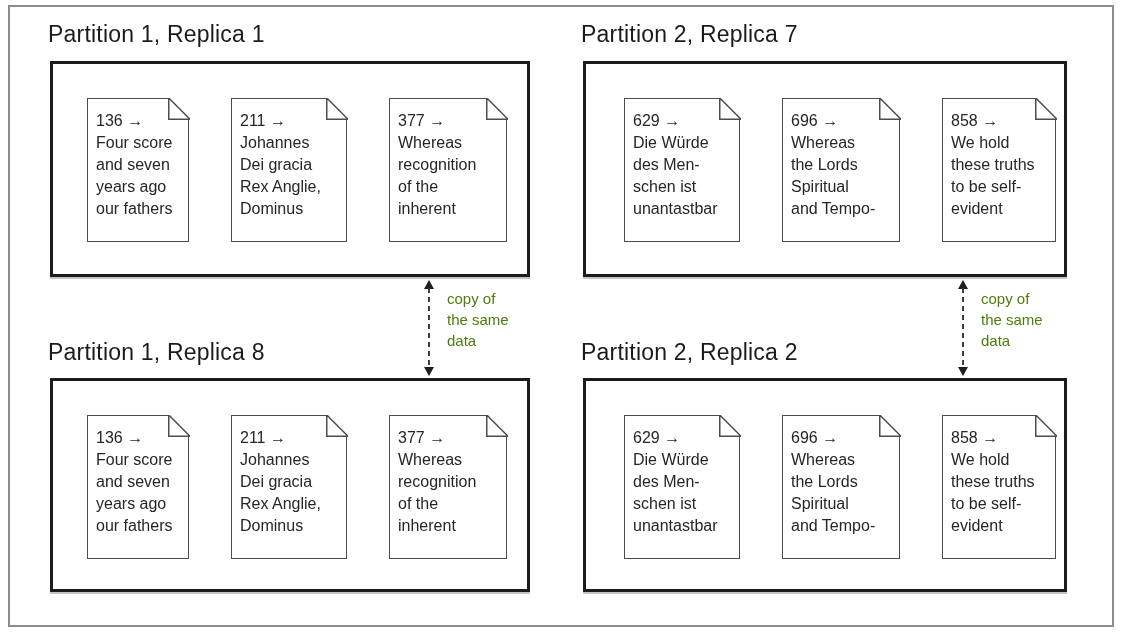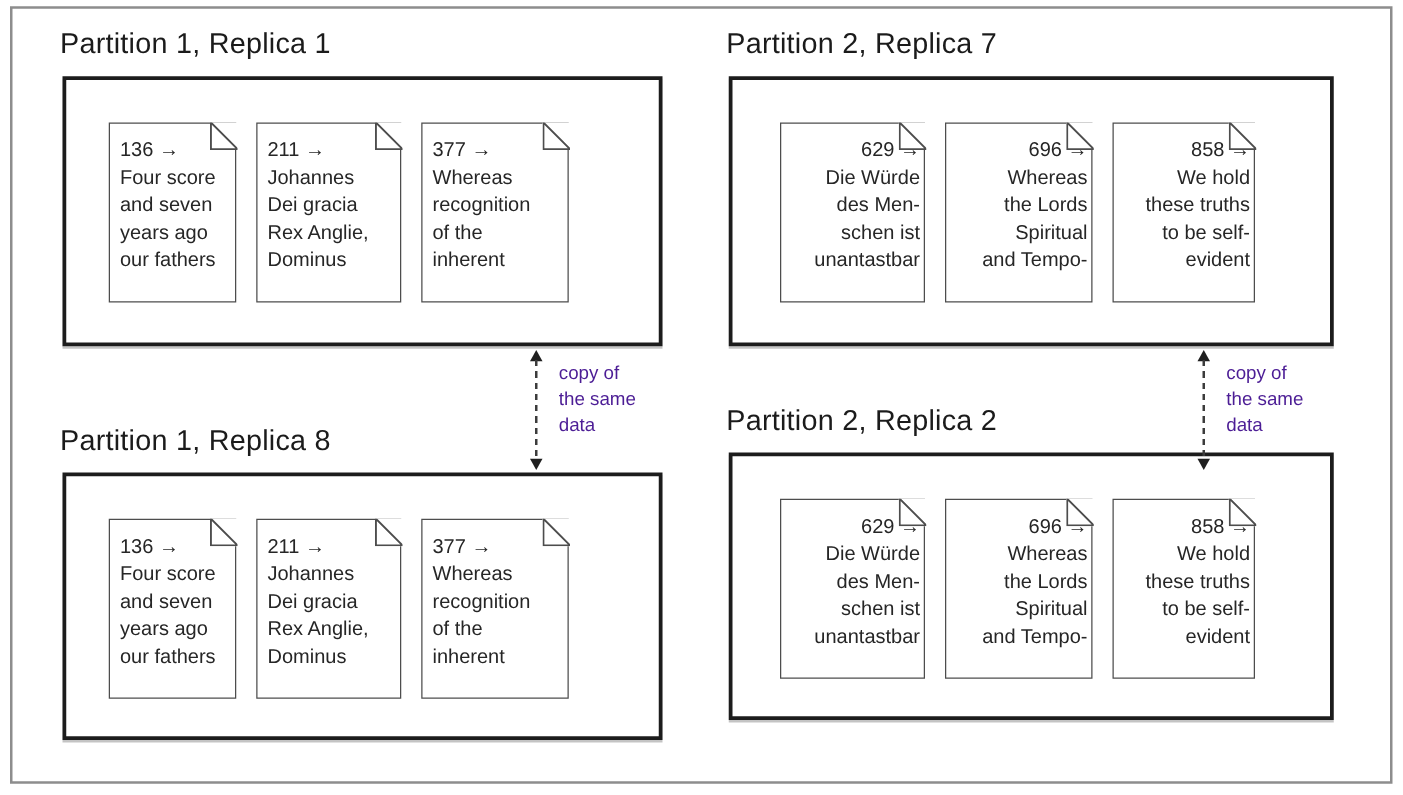--- a/index.html
+++ b/index.html
@@ -18,43 +18,43 @@
     width: 1106px; height: 622px;
     border: 2px solid #8d8d8d;
     box-sizing: border-box;
     background: transparent;
   }
   
   .panel { position: absolute; }
   #panel-tl { left: 48px; top: 20px; }
   #panel-tr { left: 581px; top: 20px; }
   #panel-bl { left: 48px; top: 338px; }
-  #panel-br { left: 581px; top: 322px; }
+  #panel-br { left: 581px; top: 338px; }
   .panel-title {
     margin: 0;
     font-size: 23px;
     font-weight: 400;
     line-height: 28px;
     letter-spacing: 0.2px;
     color: #1b1b1b;
     white-space: nowrap;
   }
   .panel-box {
     position: absolute;
     left: 2px; top: 41px;
     border: 3px solid #1c1c1c;
     background: #ffffff;
     box-sizing: border-box;
     display: flex;
     align-items: flex-start;
-    gap: 16px;
+    gap: 42px;
     box-shadow: 0 2px 0 rgba(125,125,125,0.45);
   }
   #panel-tl .panel-box, #panel-bl .panel-box { width: 480px; height: 216px; padding: 34px 0 0 34px; }
-  #panel-tr .panel-box, #panel-br .panel-box { width: 484px; height: 216px; padding: 34px 0 0 38px; text-align: right; }
+  #panel-tr .panel-box, #panel-br .panel-box { width: 484px; height: 216px; padding: 34px 0 0 38px; }
   #panel-bl .panel-box, #panel-br .panel-box { top: 40px; height: 214px; }
 
   
   .doc {
     position: relative;
     height: 144px;
     flex: 0 0 auto;
     border: 1.5px solid #4d4d4d;
     background: #ffffff;
     box-sizing: border-box;
@@ -88,21 +88,21 @@
   .ah { position: absolute; left: 50%; transform: translateX(-50%); width: 0; height: 0; }
   .ah-up   { top: 0;    border-left: 5.5px solid transparent; border-right: 5.5px solid transparent; border-bottom: 9px solid #1f1f1f; }
   .ah-down { bottom: 0; border-left: 5.5px solid transparent; border-right: 5.5px solid transparent; border-top: 9px solid #1f1f1f; }
 
   .arrow-label { position: absolute; top: 288px; }
   #label-left  { left: 447px; }
   #label-right { left: 981px; }
   .arrow-label-line {
     font-size: 15px;
     line-height: 21px;
-    color: #4c1d95;
+    color: #4d7c0f;
     white-space: nowrap;
   }
 </style>
 </head>
 <body>
 
 <div id="screen">
 
   <div class="frame"></div>
 

